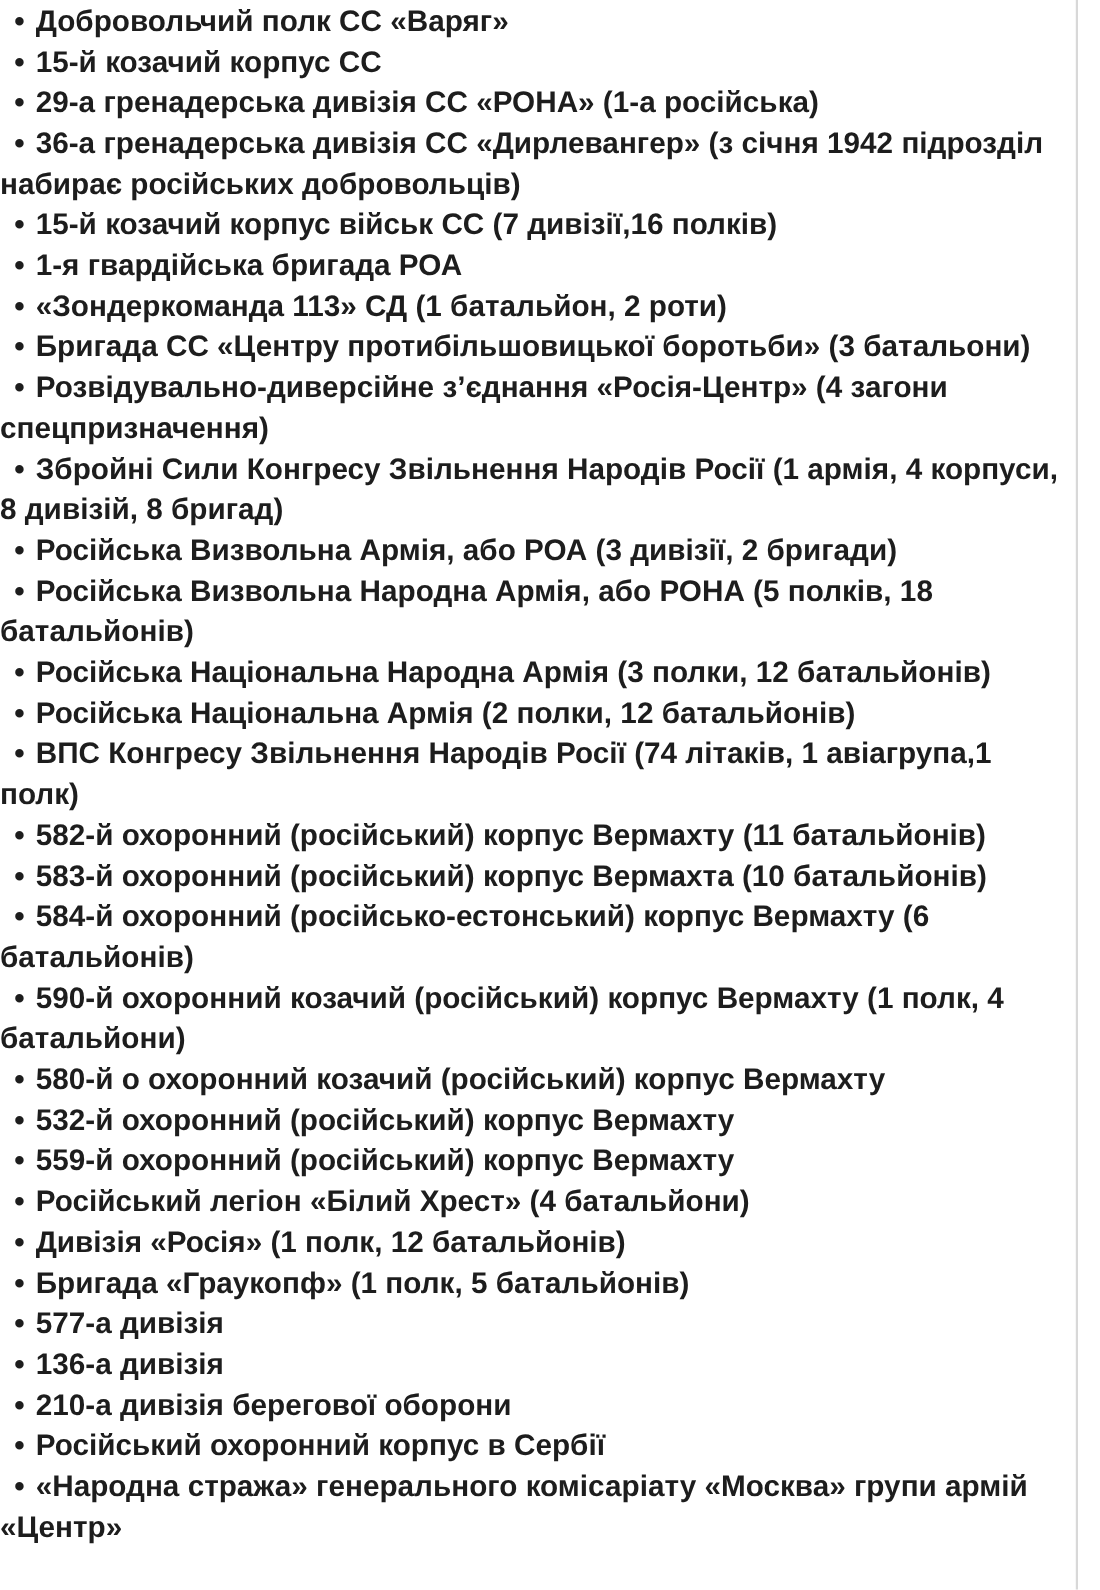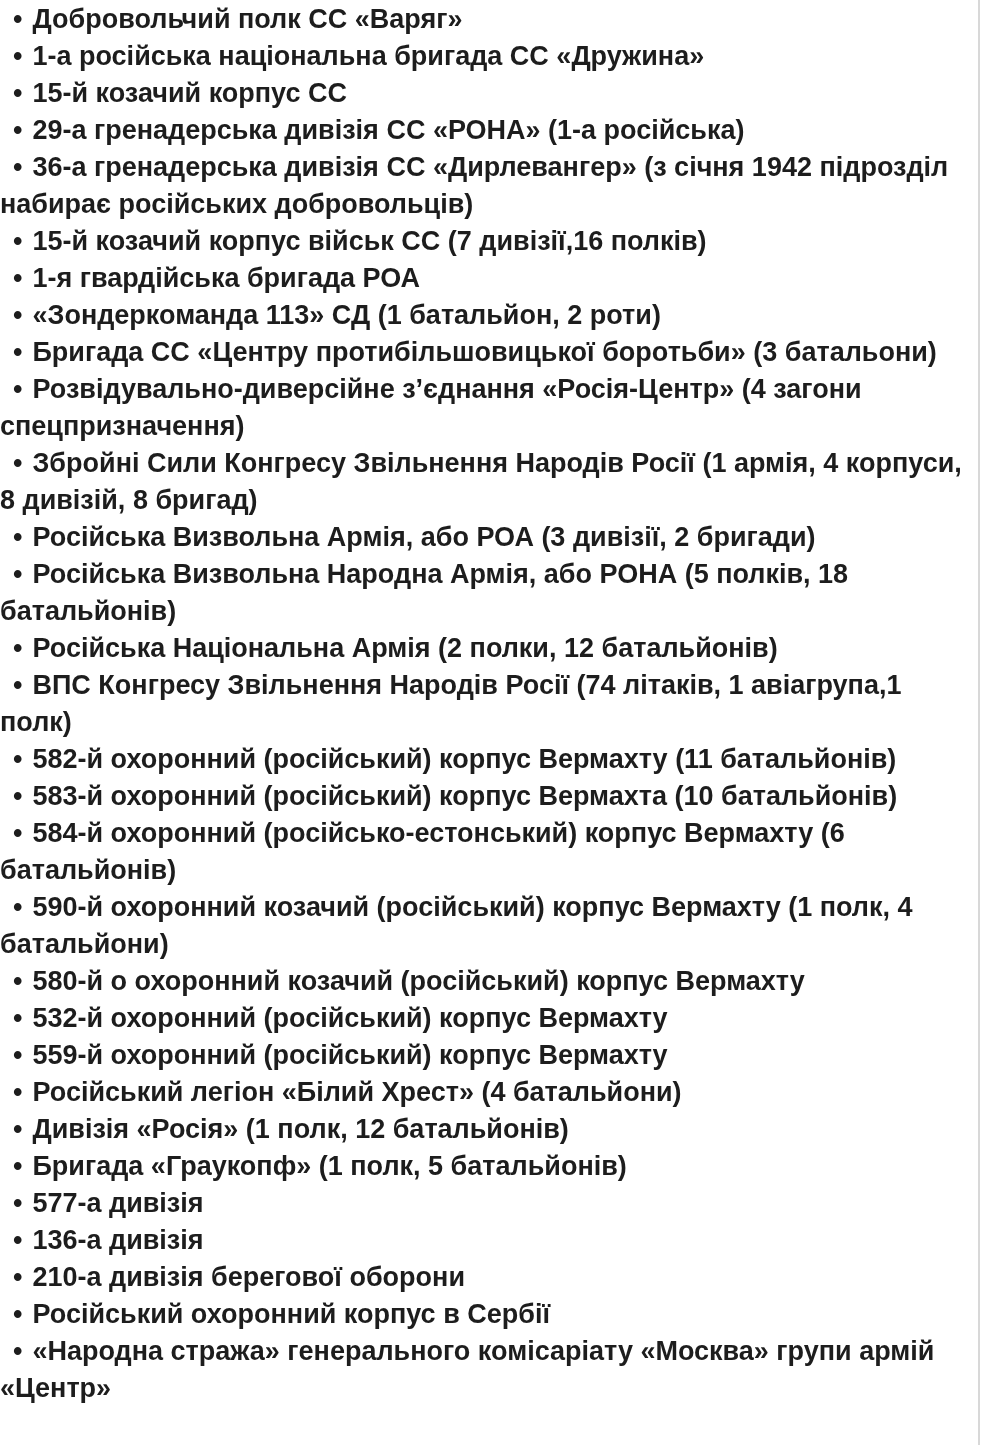--- a/index.html
+++ b/index.html
@@ -49,32 +49,32 @@
     height: 1445px;
     background: #d8d8d8;
   }
 </style>
 </head>
 <body>
 
 <div class="page">
   <div class="list" id="unit-list">
       <div class="li"><span class="bullet">•</span><span class="txt">Добровольчий полк СС «Варяг»</span></div>
-      <div class="li"><span class="bullet">•</span><span class="txt">1-а російська національна бригада СС «Дружина»</span></div>
       <div class="li"><span class="bullet">•</span><span class="txt">15-й козачий корпус СС</span></div>
       <div class="li"><span class="bullet">•</span><span class="txt">29-а гренадерська дивізія СС «РОНА» (1-а російська)</span></div>
       <div class="li"><span class="bullet">•</span><span class="txt">36-а гренадерська дивізія СС «Дирлевангер» (з січня 1942 підрозділ набирає російських добровольців)</span></div>
       <div class="li"><span class="bullet">•</span><span class="txt">15-й козачий корпус військ СС (7 дивізії,16 полків)</span></div>
       <div class="li"><span class="bullet">•</span><span class="txt">1-я гвардійська бригада РОА</span></div>
       <div class="li"><span class="bullet">•</span><span class="txt">«Зондеркоманда 113» СД (1 батальйон, 2 роти)</span></div>
       <div class="li"><span class="bullet">•</span><span class="txt">Бригада СС «Центру протибільшовицької боротьби» (3 батальони)</span></div>
       <div class="li"><span class="bullet">•</span><span class="txt">Розвідувально-диверсійне з’єднання «Росія-Центр» (4 загони спецпризначення)</span></div>
       <div class="li"><span class="bullet">•</span><span class="txt">Збройні Сили Конгресу Звільнення Народів Росії (1 армія, 4 корпуси, 8 дивізій, 8 бригад)</span></div>
       <div class="li"><span class="bullet">•</span><span class="txt">Російська Визвольна Армія, або РОА (3 дивізії, 2 бригади)</span></div>
       <div class="li"><span class="bullet">•</span><span class="txt">Російська Визвольна Народна Армія, або РОНА (5 полків, 18 батальйонів)</span></div>
+      <div class="li"><span class="bullet">•</span><span class="txt">Російська Національна Народна Армія (3 полки, 12 батальйонів)</span></div>
       <div class="li"><span class="bullet">•</span><span class="txt">Російська Національна Армія (2 полки, 12 батальйонів)</span></div>
       <div class="li"><span class="bullet">•</span><span class="txt">ВПС Конгресу Звільнення Народів Росії (74 літаків, 1 авіагрупа,1 полк)</span></div>
       <div class="li"><span class="bullet">•</span><span class="txt">582-й охоронний (російський) корпус Вермахту (11 батальйонів)</span></div>
       <div class="li"><span class="bullet">•</span><span class="txt">583-й охоронний (російський) корпус Вермахта (10 батальйонів)</span></div>
       <div class="li"><span class="bullet">•</span><span class="txt">584-й охоронний (російсько-естонський) корпус Вермахту (6 батальйонів)</span></div>
       <div class="li"><span class="bullet">•</span><span class="txt">590-й охоронний козачий (російський) корпус Вермахту (1 полк, 4 батальйони)</span></div>
       <div class="li"><span class="bullet">•</span><span class="txt">580-й о охоронний козачий (російський) корпус Вермахту</span></div>
       <div class="li"><span class="bullet">•</span><span class="txt">532-й охоронний (російський) корпус Вермахту</span></div>
       <div class="li"><span class="bullet">•</span><span class="txt">559-й охоронний (російський) корпус Вермахту</span></div>
       <div class="li"><span class="bullet">•</span><span class="txt">Російський легіон «Білий Хрест» (4 батальйони)</span></div>

